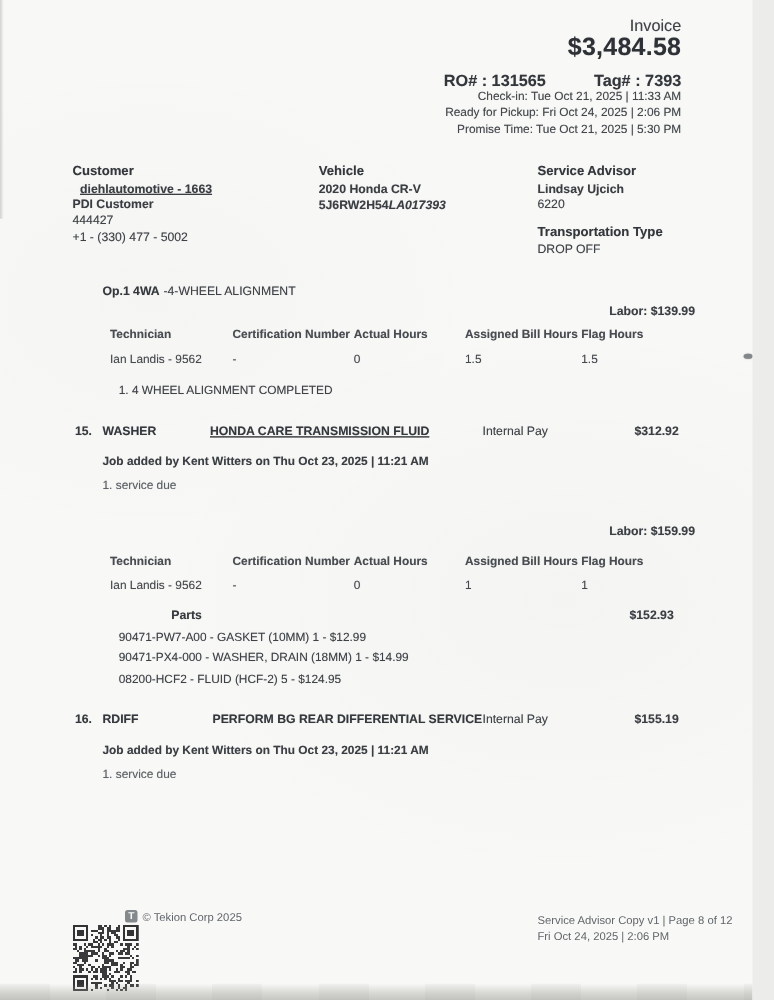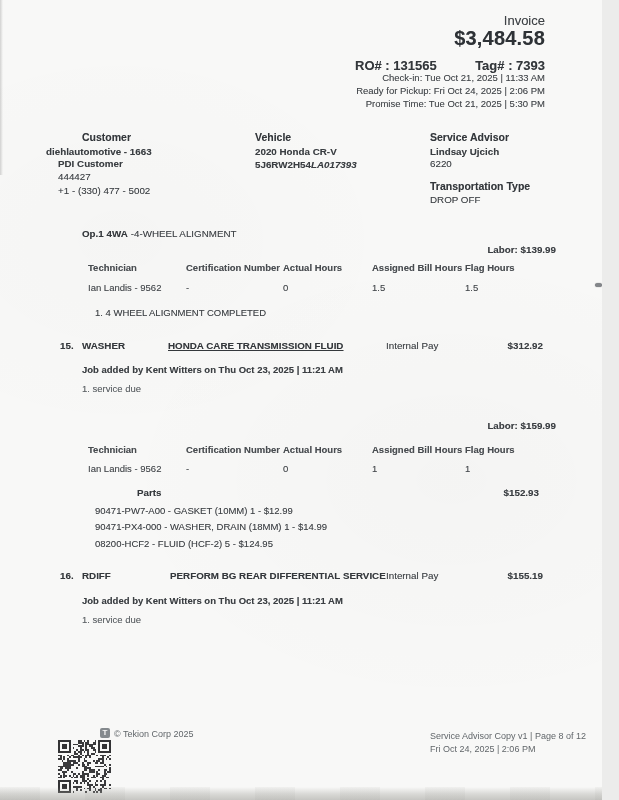--- a/index.html
+++ b/index.html
@@ -54,22 +54,22 @@
   <div class="abs h1 rt" style="top:13px;right:57px;">Invoice</div>
   <div class="abs total rt" style="top:27px;right:57px;">$3,484.58</div>
   <div class="abs rt" style="top:56px;right:57px;">
     <span class="roline">RO# : 131565</span>
     <span class="roline gap-left">Tag# : 7393</span>
   </div>
   <div class="abs dateline rt" style="top:72px;right:57px;">Check-in: Tue Oct 21, 2025 | 11:33 AM</div>
   <div class="abs dateline rt" style="top:85px;right:57px;">Ready for Pickup: Fri Oct 24, 2025 | 2:06 PM</div>
   <div class="abs dateline rt" style="top:98px;right:57px;">Promise Time: Tue Oct 21, 2025 | 5:30 PM</div>
 
-  <div class="abs sec-head" style="left:58px;top:131px;margin-left:24px;">Customer</div>
-  <div class="abs md sb" style="left:46px;top:146px;">diehlautomotive - 1663</div>
+  <div class="abs sec-head" style="left:58px;top:131px;">Customer</div>
+  <div class="abs md sb" style="left:64px;top:146px;text-decoration:underline;">diehlautomotive - 1663</div>
   <div class="abs md sb" style="left:58px;top:158px;">PDI Customer</div>
   <div class="abs md" style="left:58px;top:171px;">444427</div>
   <div class="abs md" style="left:58px;top:185px;text-align:center;">+1 - (330) 477 - 5002</div>
 
   <div class="abs sec-head" style="left:255px;top:131px;">Vehicle</div>
   <div class="abs md sb" style="left:255px;top:146px;">2020 Honda CR-V</div>
   <div class="abs md sb" style="left:255px;top:159px;">
     <span>5J6RW2H54</span><span class="vin-italic">LA017393</span>
   </div>
 

